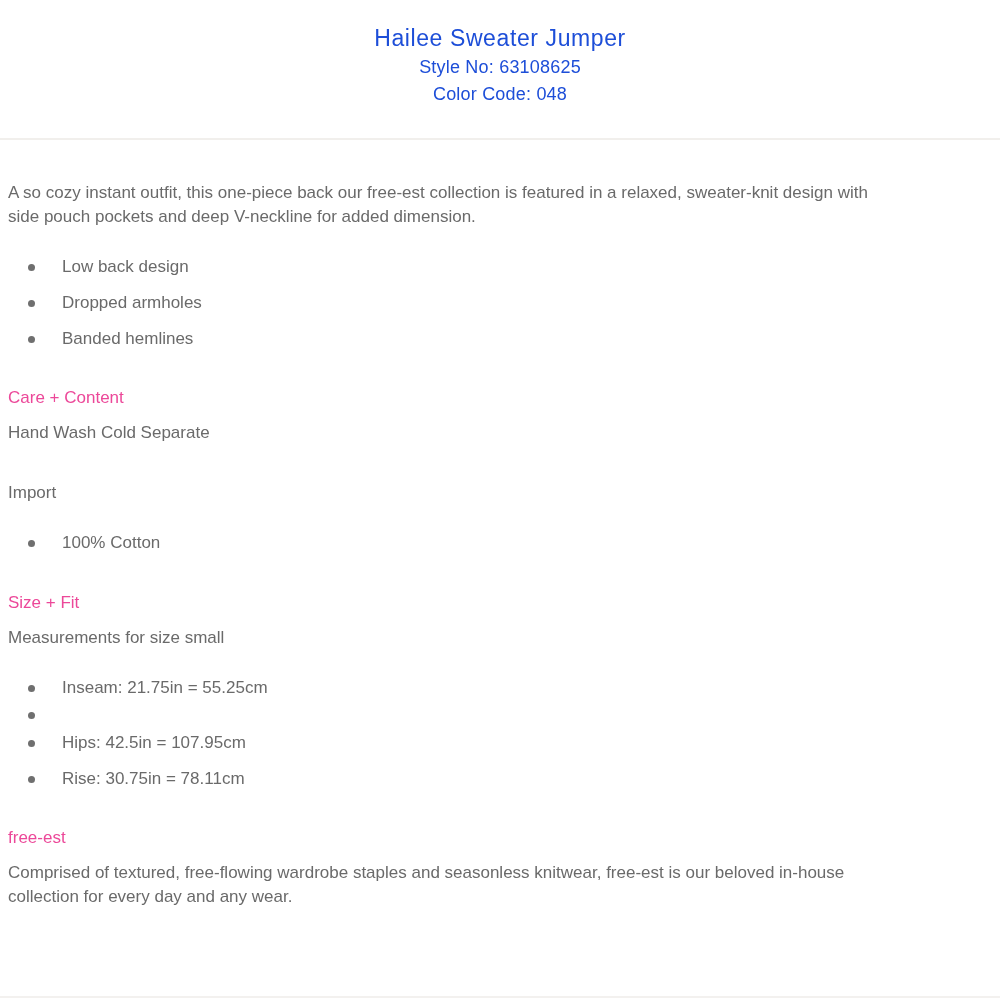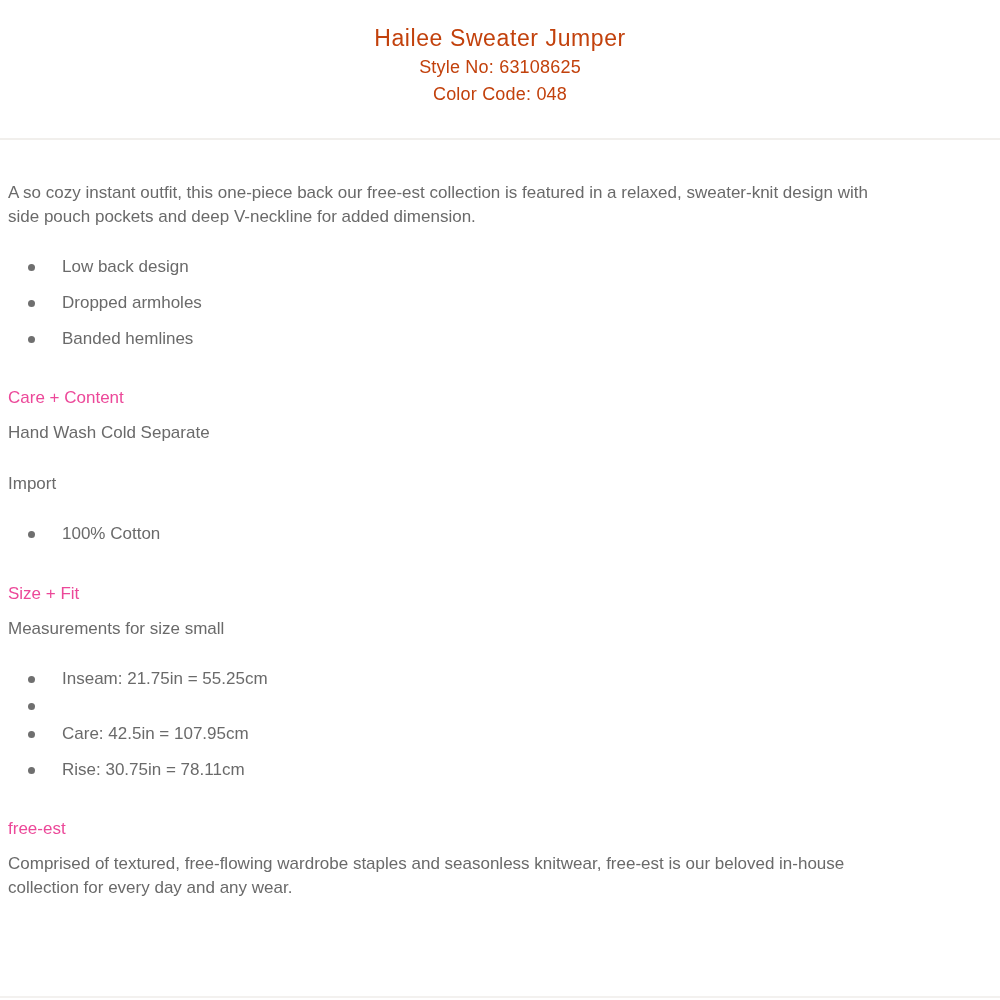--- a/index.html
+++ b/index.html
@@ -13,21 +13,21 @@
     box-sizing: border-box;
     background: #ffffff;
     font-family: "Liberation Sans", sans-serif;
     color: #6a6a6a;
     border-bottom: 2px solid #f3f1ef;
   }
   
   .header {
     text-align: center;
     padding-top: 26px;
-    color: #c2410c;
+    color: #1d4ed8;
   }
   .title {
     margin: 0;
     font-size: 23px;
     line-height: 24px;
     font-weight: 400;
     letter-spacing: 0.6px;
   }
   .meta {
     margin: 8px 0 0 0;
@@ -53,21 +53,21 @@
   .intro        { margin-top: 41px; }
   .section-head {
     margin: 35px 0 0 0;
     font-size: 17px;
     font-weight: 400;
     line-height: 24px;
     color: #ec4899;
   }
   .size-fit-head { margin-top: 36px; }
   .sub          { margin-top: 11px; }
-  .import-line  { margin-top: 27px; }
+  .import-line  { margin-top: 36px; }
   ul.bullets {
     list-style: none;
     margin: 26px 0 0 0;
     padding: 0;
   }
   ul.bullets li {
     display: flex;
     align-items: center;
     line-height: 24px;
   }
@@ -132,21 +132,21 @@
     <ul class="bullets">
       <li>
         <span class="bullet"></span>
         <span>Inseam: 21.75in = 55.25cm</span>
       </li>
       <li>
         <span class="bullet"></span>
       </li>
       <li>
         <span class="bullet"></span>
-        <span>Care: 42.5in = 107.95cm</span>
+        <span>Hips: 42.5in = 107.95cm</span>
       </li>
       <li>
         <span class="bullet"></span>
         <span>Rise: 30.75in = 78.11cm</span>
       </li>
     </ul>
 
     <h2 class="section-head">free-est</h2>
     <p class="para sub">Comprised of textured, free-flowing wardrobe staples and seasonless knitwear, free-est is our beloved in-house
 collection for every day and any wear.</p>

